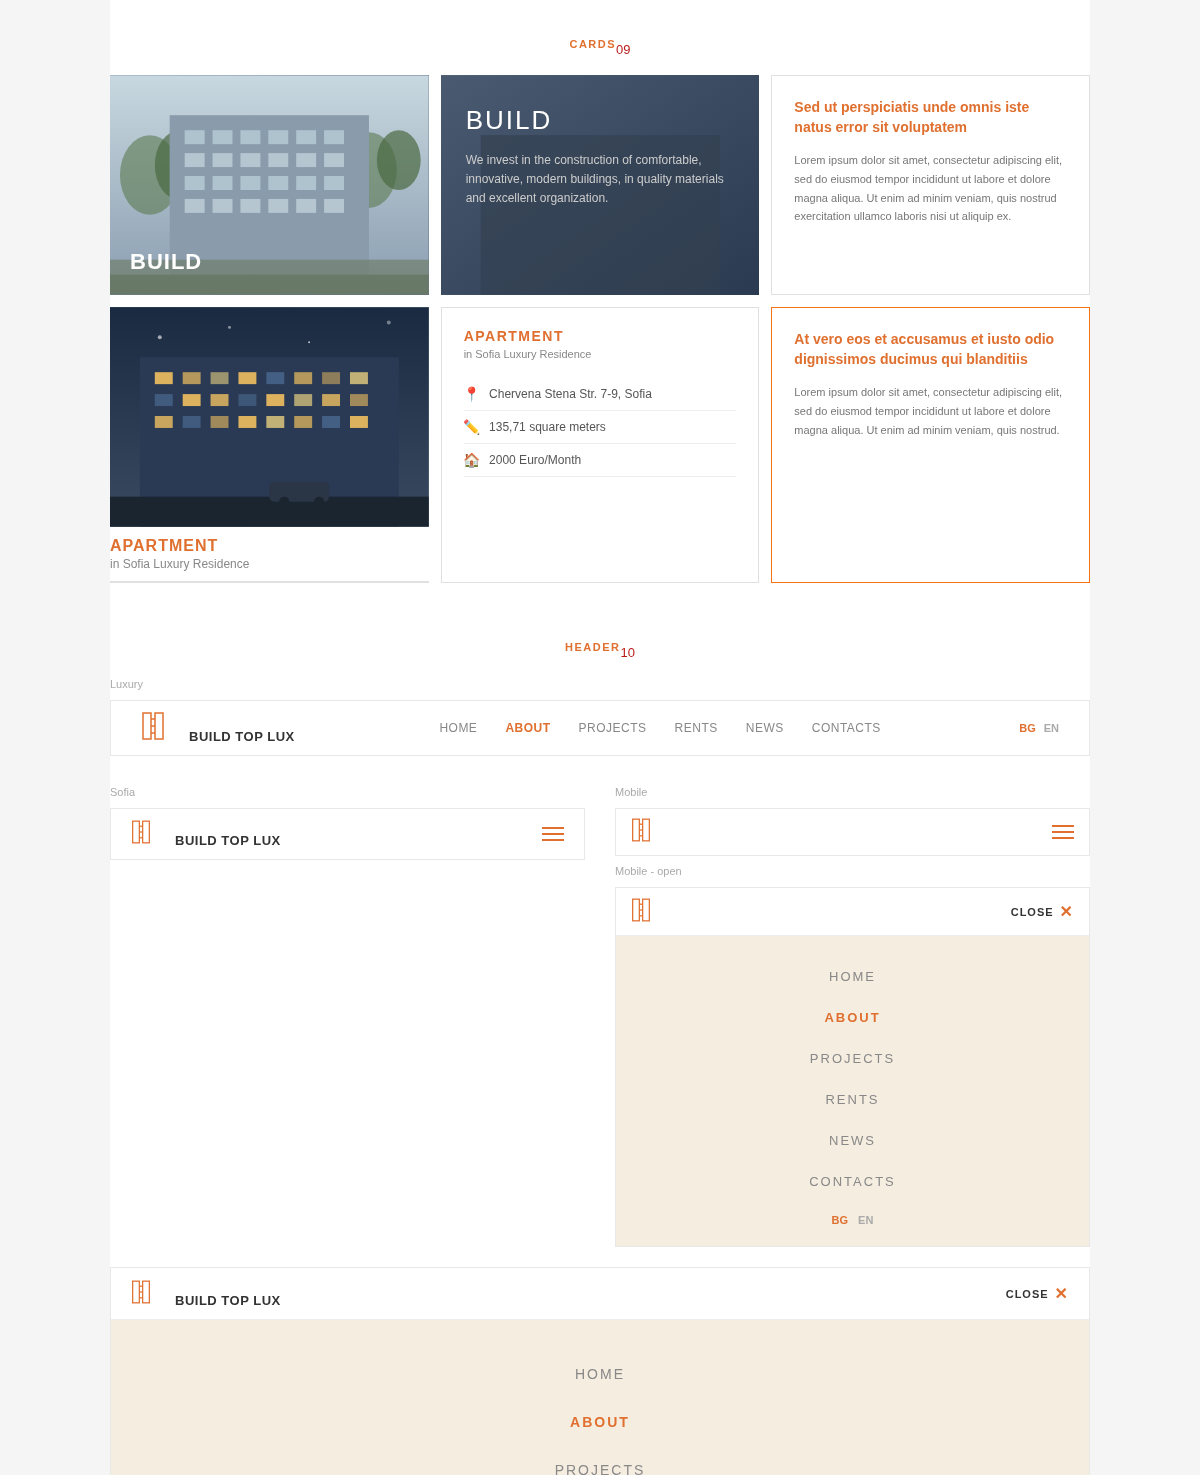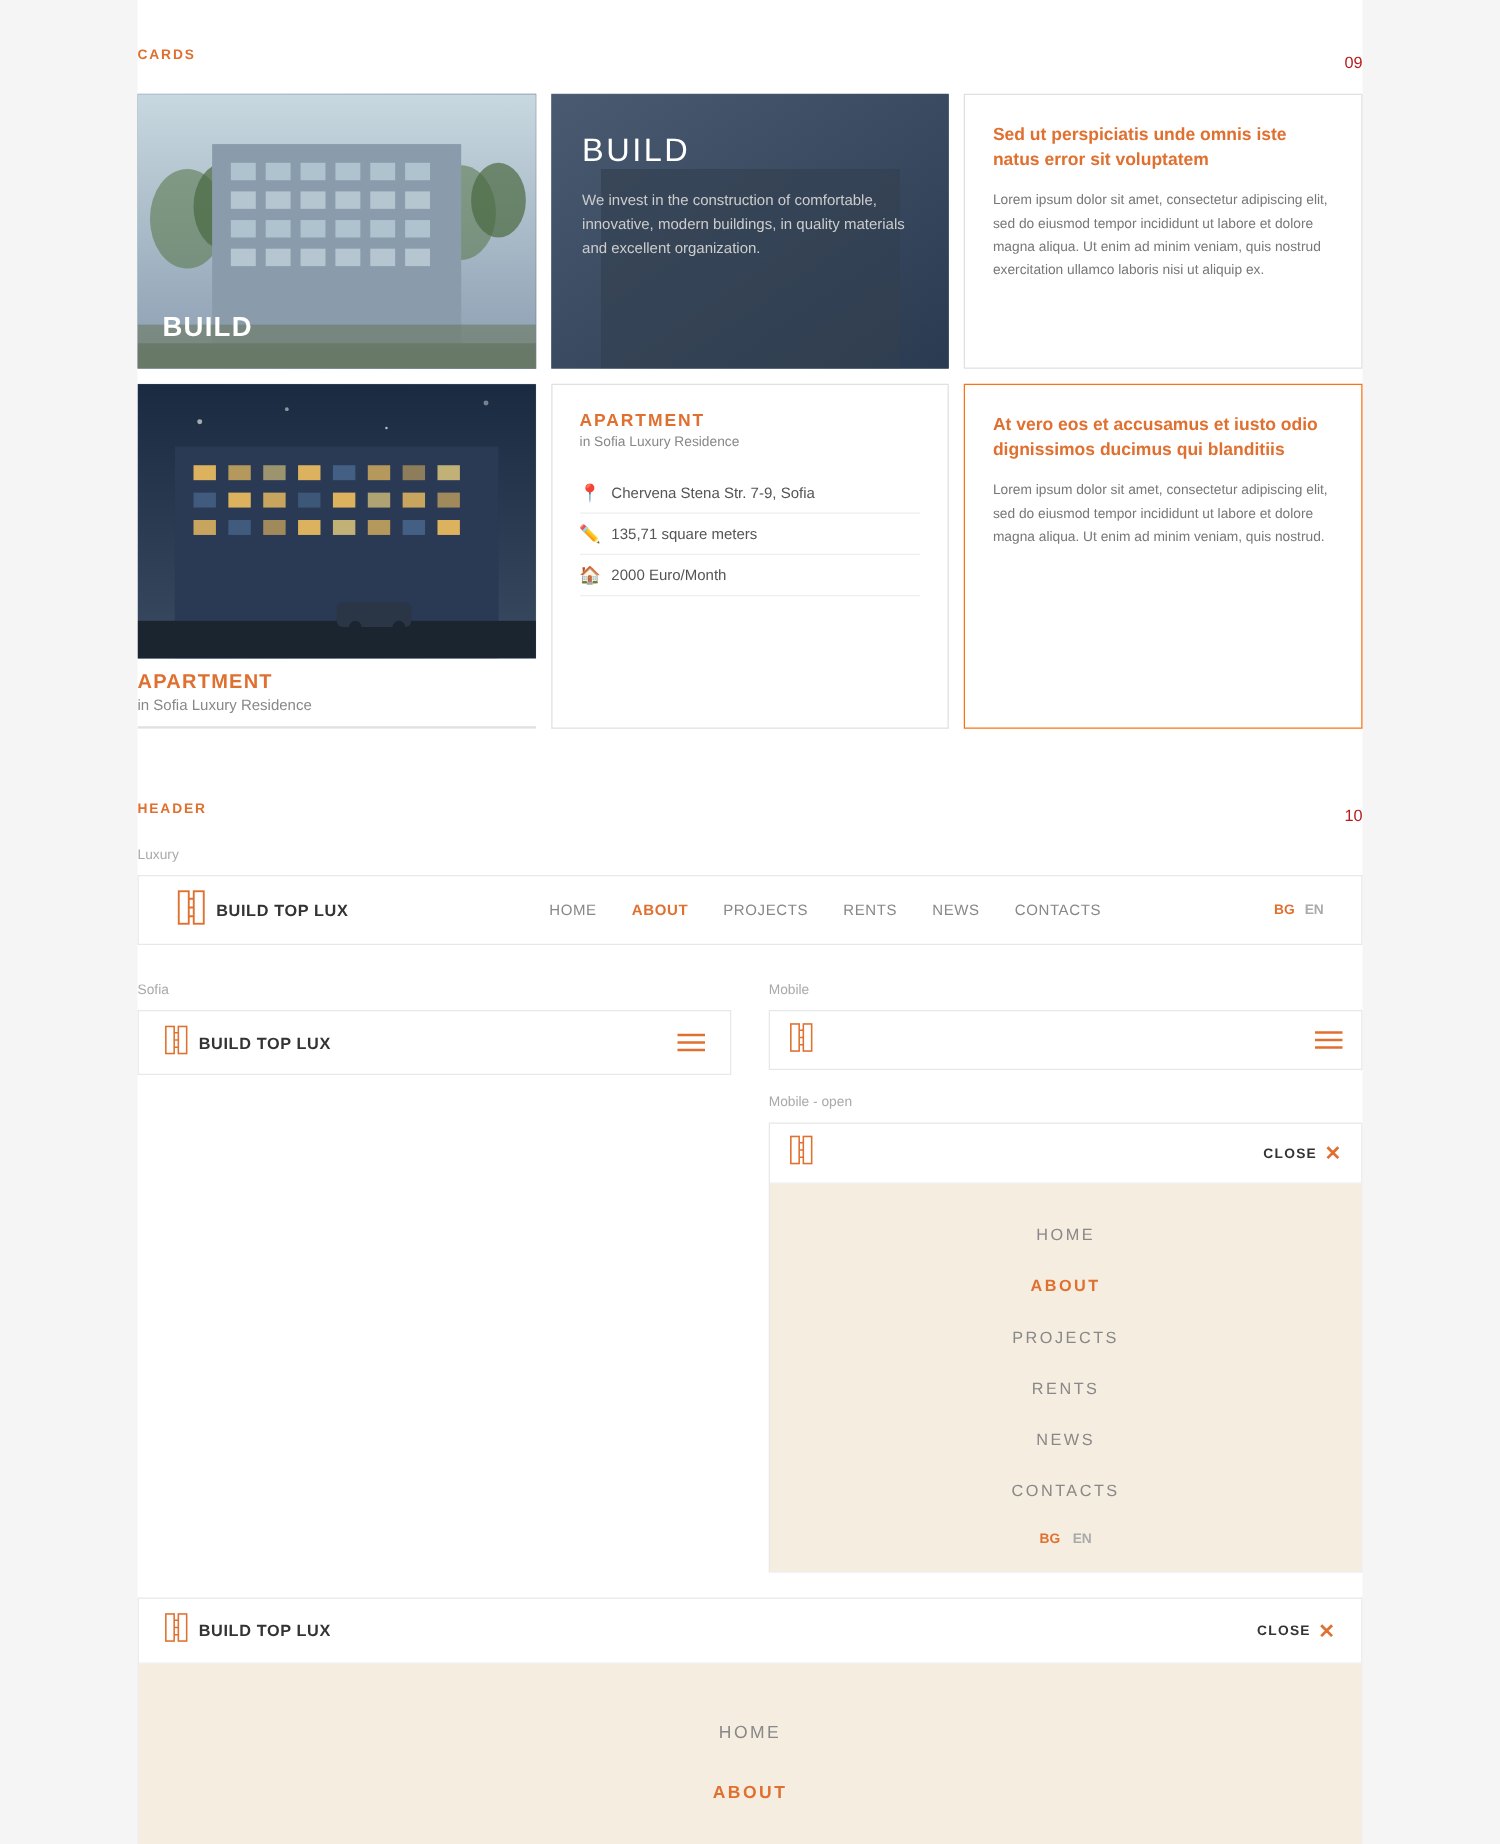--- a/index.html
+++ b/index.html
@@ -15,21 +15,21 @@
     .page {
       background: #fff;
       width: 980px;
       margin: 0 auto;
       padding: 30px 0;
     }
 
     
     .section-label {
       display: flex;
-      justify-content: space-between;
+      justify-content: center;
       align-items: center;
       margin-bottom: 18px;
     }
     .section-label .label-text {
       font-size: 11px;
       font-weight: 700;
       letter-spacing: 1.5px;
       color: #e07030;
       text-transform: uppercase;
     }
@@ -230,22 +230,22 @@
       border: 1px solid #e8e8e8;
       display: flex;
       align-items: center;
       padding: 0 30px;
       height: 56px;
       background: #fff;
       margin-bottom: 30px;
     }
     .brand-logo {
       display: flex;
-      align-items: center;
-      gap: 8px;
+      align-items: flex-end;
+      gap: 24px;
       min-width: 160px;
     }
     .brand-name {
       font-size: 13px;
       font-weight: 600;
       color: #333;
       letter-spacing: 0.5px;
     }
     .nav-links {
       display: flex;
@@ -373,21 +373,21 @@
 
     
     .mobile-col {
       display: flex;
       flex-direction: column;
     }
     .mobile-sub-label {
       font-size: 11px;
       color: #aaa;
       margin-bottom: 10px;
-      margin-top: 20px;
+      margin-top: 9px;
     }
     .header-mobile-open {
       border: 1px solid #e8e8e8;
       background: #fff;
     }
     .mobile-open-top {
       display: flex;
       align-items: center;
       justify-content: space-between;
       padding: 0 15px;

